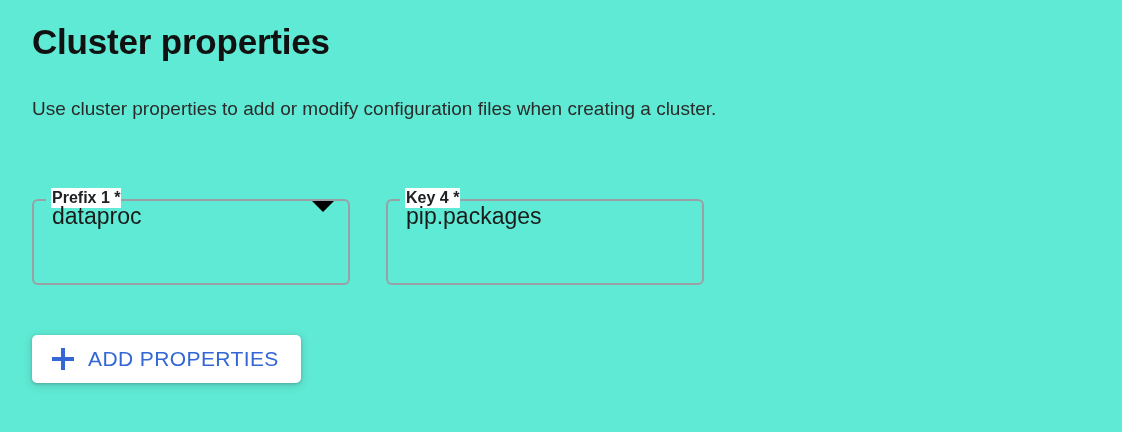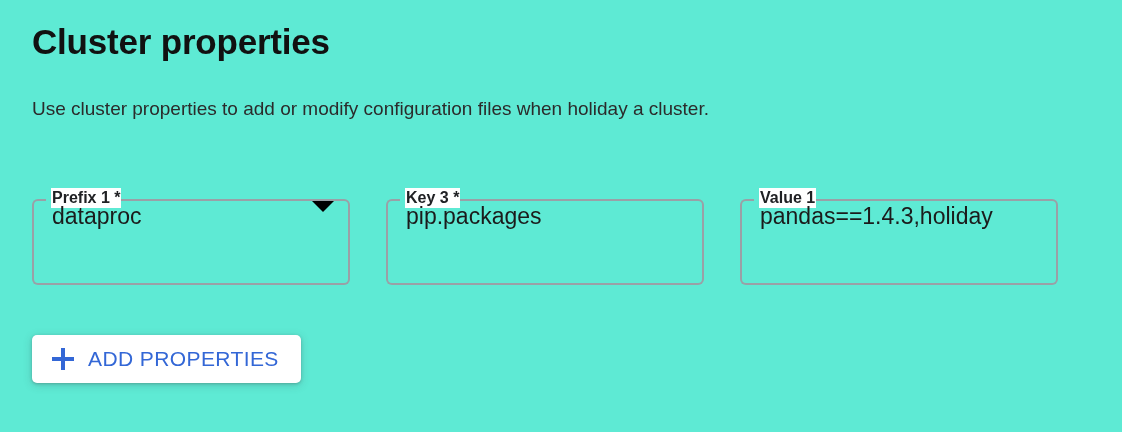--- a/index.html
+++ b/index.html
@@ -210,21 +210,21 @@
     white-space: nowrap;
   }
 </style>
 </head>
 <body>
 
 <div class="page">
 
   <div class="page-title">Cluster properties</div>
 
-  <div class="page-description">Use cluster properties to add or modify configuration files when holiday a cluster.</div>
+  <div class="page-description">Use cluster properties to add or modify configuration files when creating a cluster.</div>
 
   <div class="form-row">
 
     <div class="field">
       <div class="field-outline">
         <div class="outline-leading"></div>
         <div class="outline-notch">
           <span class="notch-label">Prefix 1 *</span>
         </div>
         <div class="outline-trailing"></div>
@@ -232,41 +232,29 @@
       <div class="field-body">
         <input class="field-value" type="text" readonly="" value="dataproc" style="">
         <span class="caret-down"></span>
       </div>
     </div>
 
     <div class="field">
       <div class="field-outline">
         <div class="outline-leading"></div>
         <div class="outline-notch">
-          <span class="notch-label">Key 3 *</span>
+          <span class="notch-label">Key 4 *</span>
         </div>
         <div class="outline-trailing"></div>
       </div>
       <div class="field-body">
         <input class="field-value" type="text" value="pip.packages" style="">
       </div>
     </div>
 
-    <div class="field">
-      <div class="field-outline">
-        <div class="outline-leading"></div>
-        <div class="outline-notch">
-          <span class="notch-label">Value 1</span>
-        </div>
-        <div class="outline-trailing"></div>
-      </div>
-      <div class="field-body">
-        <input class="field-value" type="text" value="pandas==1.4.3,holiday" style="">
-      </div>
-    </div>
 
   </div>
 
   <button class="add-button">
     <span class="plus-icon"></span>
     <span class="add-button-label">ADD PROPERTIES</span>
   </button>
 
 </div>
 

